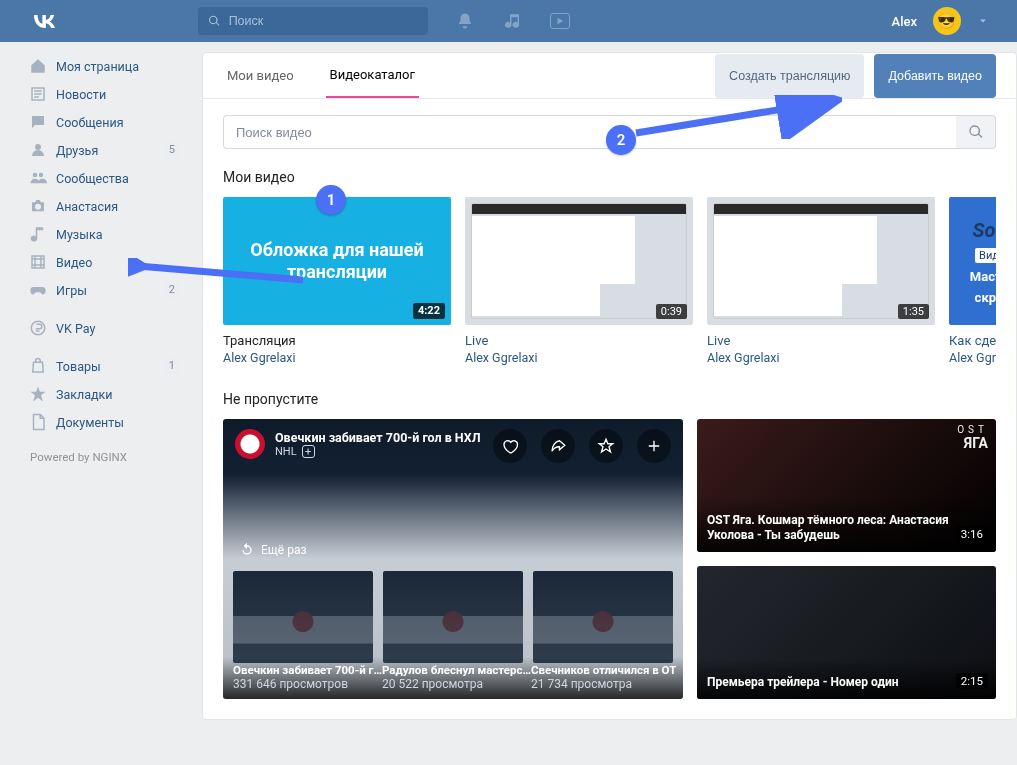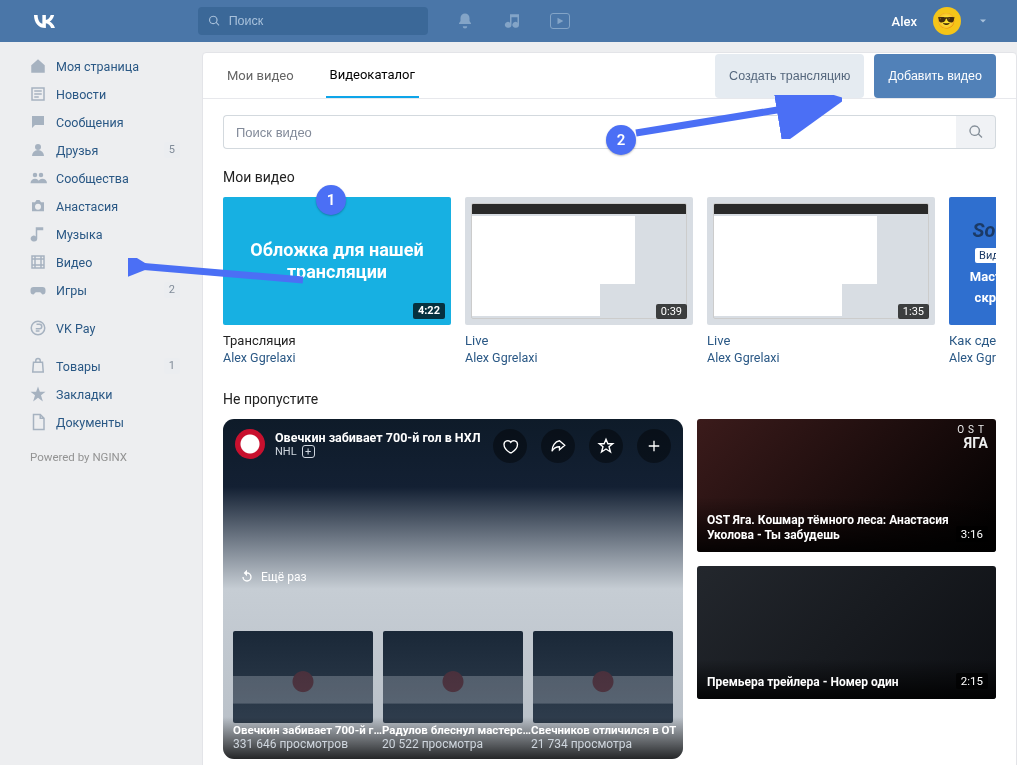--- a/index.html
+++ b/index.html
@@ -105,21 +105,21 @@
     padding:0 20px;
     border-bottom:1px solid #e7e8ec;
   }
   .tab {
     font-size:13px; color:#656565;
     padding: 0 4px;
     height:100%; display:flex; align-items:center;
     margin-right:28px;
     cursor:pointer;
   }
-  .tab.active { color:#000; border-bottom:2px solid #0ea5e9; }
+  .tab.active { color:#000; border-bottom:2px solid #ec4899; }
   .tbar-actions { margin-left:auto; display:flex; gap:10px;}
   .btn {
     height:44px; padding:0 14px; border-radius:4px; font-size:12.5px;
     display:flex; align-items:center; cursor:pointer; border:none;
   }
   .btn.secondary { background:#e5ebf1; color:#55677d; }
   .btn.primary   { background:#5181b8; color:#fff; }
 
   .inner { padding:16px 20px 20px; }
   .search-row { display:flex; margin-bottom:20px; }
@@ -167,21 +167,21 @@
   }
   .vtitle { margin-top:8px; font-size:13px; color:#222;}
   .vtitle.link { color:#2a5885; }
   .vauthor { font-size:12.5px; color:#2a5885; margin-top:2px;}
 
   .section-h.mt { margin-top:26px; }
 
   
   .dm-row { display:flex; gap:14px; }
   .dm-main {
-    width:460px; height:340px; border-radius:11px; position:relative;
+    width:460px; height:280px; border-radius:3px; position:relative;
     background:linear-gradient(#0e1b29,#132033 20%, #c6cdd4 50%, #b7bec6);
     overflow:hidden;
   }
   .dm-header {
     position:absolute; top:10px; left:12px; right:12px;
     display:flex; align-items:center; gap:10px; color:#fff;
   }
   .dm-logo { width:30px;height:30px;border-radius:50%; background:radial-gradient(circle,#fff 0 9px,#c8102e 10px 15px,#1c2f58 16px);}
   .dm-htxt { font-size:12.5px; font-weight:700; line-height:1.25; }
   .dm-sub { font-weight:400; font-size:11px; color:#cfd6de; display:flex; align-items:center; gap:5px;}

